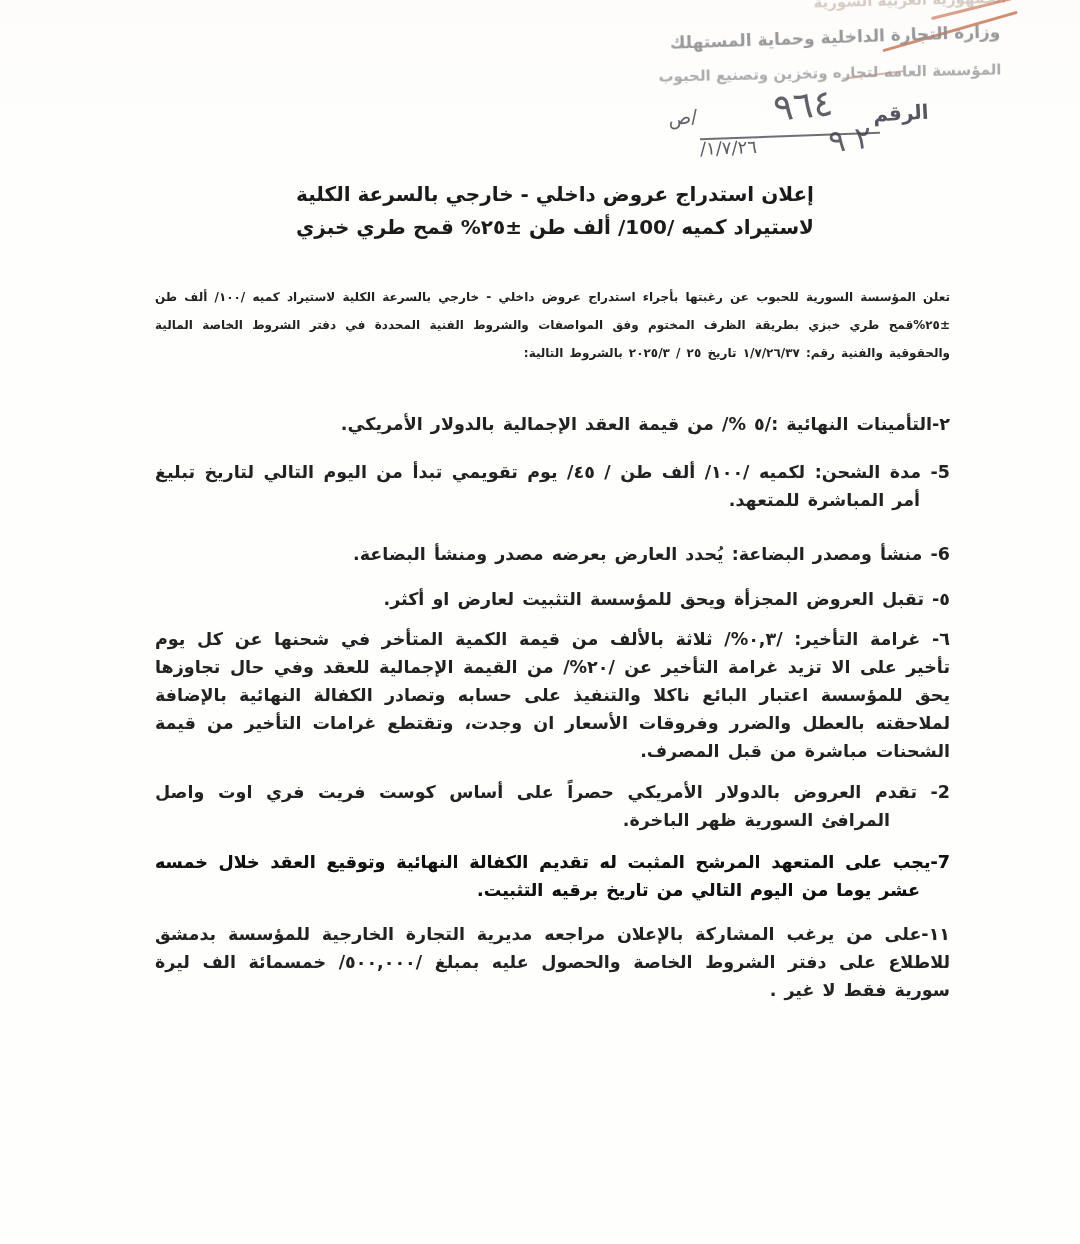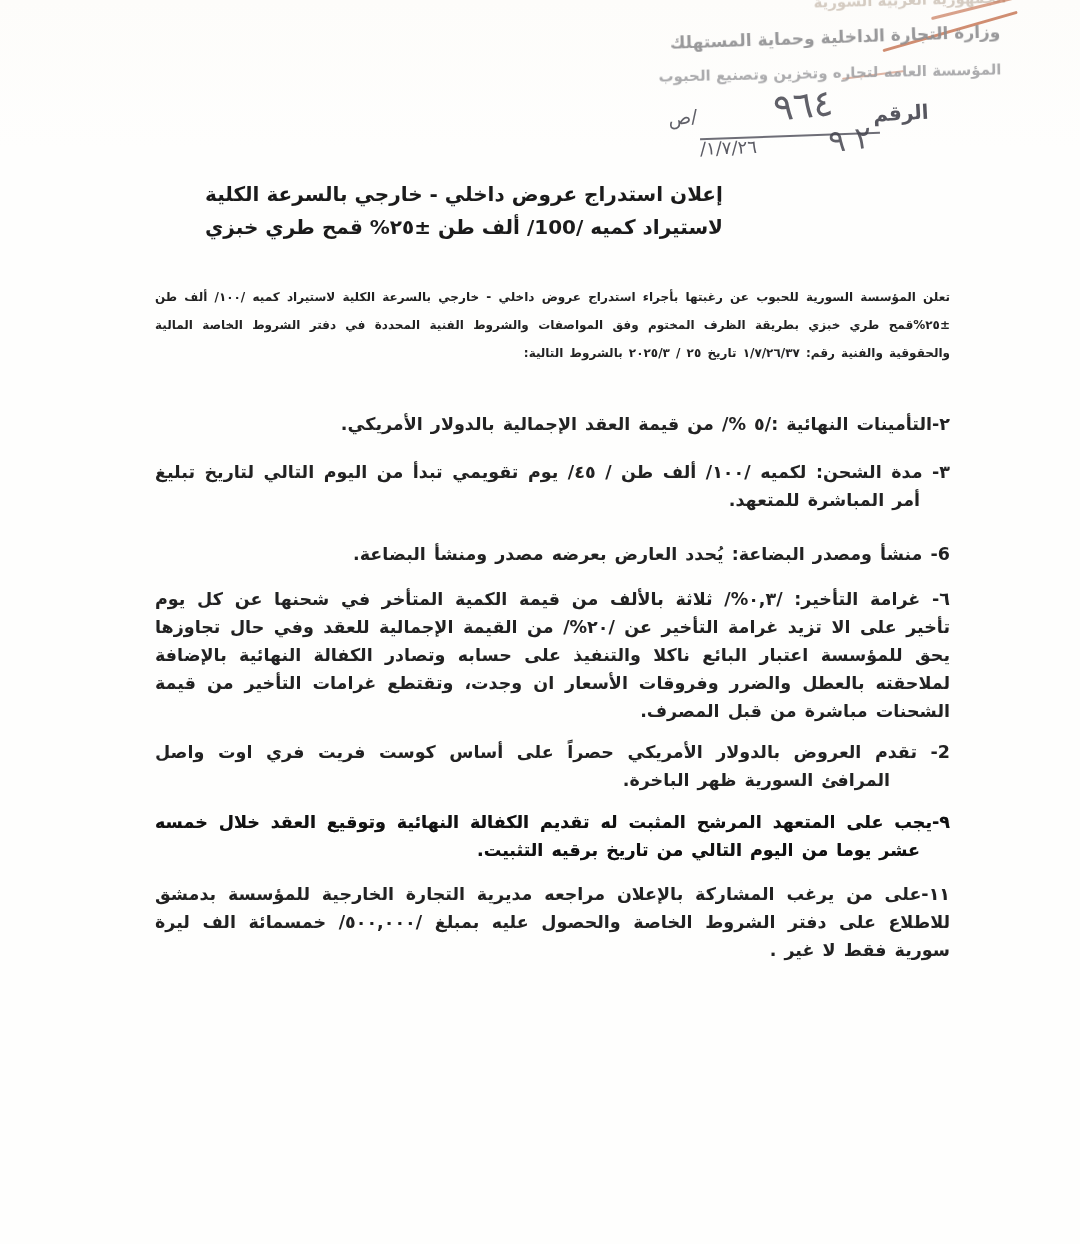--- a/index.html
+++ b/index.html
@@ -60,21 +60,21 @@
     font-size:18px;letter-spacing:2px;transform:rotate(-2deg);opacity:.88;
   }
   .date-hand{
     position:absolute;top:121px;left:805px;width:90px;
     font-size:31px;letter-spacing:14px;text-align:center;
     transform:rotate(-7deg);opacity:.85;
   }
   
   .title{
     position:absolute;top:178px;left:205px;width:700px;
-    text-align:left;font-weight:bold;font-size:20px;line-height:33px;
+    text-align:center;font-weight:bold;font-size:20px;line-height:33px;
     color:#1b1b1b;
   }
   .intro{
     position:absolute;top:283px;left:155px;width:795px;
     font-size:12px;font-weight:bold;line-height:28px;
     text-align:justify;text-align-last:right;word-spacing:2px;
     color:#222;margin:0;
   }
   .terms{
     position:absolute;top:410px;left:155px;width:795px;
@@ -118,21 +118,22 @@
 
   <div class="title">
     <div>إعلان استدراج عروض داخلي - خارجي بالسرعة الكلية</div>
     <div>لاستيراد كميه /100/ ألف طن ±٢٥% قمح طري خبزي</div>
   </div>
 
   <p class="intro">تعلن المؤسسة السورية للحبوب عن رغبتها بأجراء استدراج عروض داخلي - خارجي بالسرعة الكلية لاستيراد كميه /١٠٠/ ألف طن ±٢٥%قمح طري خبزي بطريقة الظرف المختوم وفق المواصفات والشروط الفنية المحددة في دفتر الشروط الخاصة المالية والحقوقية والفنية رقم: ١/٧/٢٦/٣٧ تاريخ ٢٥ / ٢٠٢٥/٣ بالشروط التالية:</p>
 
   <div class="terms">
     <p class="i2">٢-التأمينات النهائية :/٥ %/ من قيمة العقد الإجمالية بالدولار الأمريكي.</p>
-    <p class="hang i3">٣- مدة الشحن: لكميه /١٠٠/ ألف طن / ٤٥/ يوم تقويمي تبدأ من اليوم التالي لتاريخ تبليغ أمر المباشرة للمتعهد.</p>
+    <p class="hang i3">5- مدة الشحن: لكميه /١٠٠/ ألف طن / ٤٥/ يوم تقويمي تبدأ من اليوم التالي لتاريخ تبليغ أمر المباشرة للمتعهد.</p>
     <p class="i4">6- منشأ ومصدر البضاعة: يُحدد العارض بعرضه مصدر ومنشأ البضاعة.</p>
+    <p class="i5">٥- تقبل العروض المجزأة ويحق للمؤسسة التثبيت لعارض او أكثر.</p>
     <p class="i6">٦- غرامة التأخير: /٠,٣%/ ثلاثة بالألف من قيمة الكمية المتأخر في شحنها عن كل يوم تأخير على الا تزيد غرامة التأخير عن /٢٠%/ من القيمة الإجمالية للعقد وفي حال تجاوزها يحق للمؤسسة اعتبار البائع ناكلا والتنفيذ على حسابه وتصادر الكفالة النهائية بالإضافة لملاحقته بالعطل والضرر وفروقات الأسعار ان وجدت، وتقتطع غرامات التأخير من قيمة الشحنات مباشرة من قبل المصرف.</p>
     <p class="hang-wide i7">2- تقدم العروض بالدولار الأمريكي حصراً على أساس كوست فريت فري اوت واصل المرافئ السورية ظهر الباخرة.</p>
-    <p class="hang i9 darker">٩-يجب على المتعهد المرشح المثبت له تقديم الكفالة النهائية وتوقيع العقد خلال خمسه عشر يوما من اليوم التالي من تاريخ برقيه التثبيت.</p>
+    <p class="hang i9 darker">7-يجب على المتعهد المرشح المثبت له تقديم الكفالة النهائية وتوقيع العقد خلال خمسه عشر يوما من اليوم التالي من تاريخ برقيه التثبيت.</p>
     <p class="i11">١١-على من يرغب المشاركة بالإعلان مراجعه مديرية التجارة الخارجية للمؤسسة بدمشق للاطلاع على دفتر الشروط الخاصة والحصول عليه بمبلغ /٥٠٠,٠٠٠/ خمسمائة الف ليرة سورية فقط لا غير .</p>
   </div>
 
 </div>
 
 </body></html>

